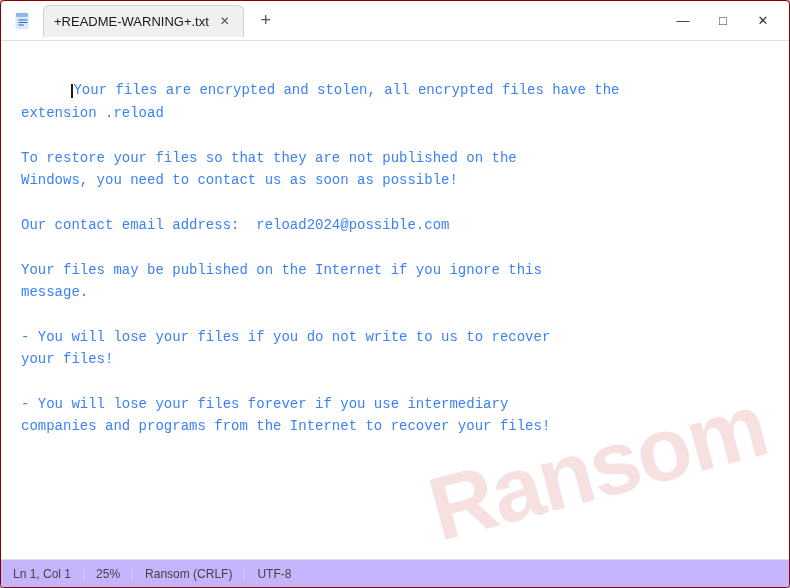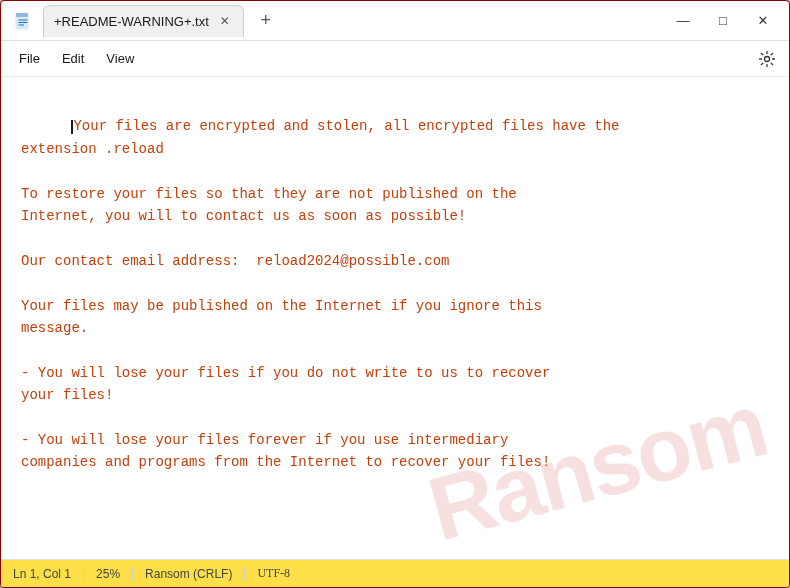--- a/index.html
+++ b/index.html
@@ -165,21 +165,21 @@
       flex: 1;
       background: #ffffff;
       padding: 16px 20px;
       overflow: auto;
       position: relative;
     }
 
     .text-content {
       font-family: 'Courier New', Courier, monospace;
       font-size: 14px;
-      color: #c2410c;
+      color: #3b82f6;
       line-height: 1.6;
       white-space: pre-wrap;
       word-wrap: break-word;
       position: relative;
       z-index: 2;
     }
 
     
     .watermark {
       position: absolute;
@@ -192,21 +192,21 @@
       transform: rotate(-15deg);
       pointer-events: none;
       user-select: none;
       z-index: 1;
       letter-spacing: -2px;
     }
 
     
     .statusbar {
       height: 28px;
-      background: #fde047;
+      background: #c4b5fd;
       border-top: 1px solid #e0e0e0;
       display: flex;
       align-items: center;
       padding: 0 12px;
       flex-shrink: 0;
       gap: 0;
     }
 
     .status-item {
       font-size: 12px;
@@ -215,21 +215,20 @@
       border-right: 1px solid #d0d0d0;
       white-space: nowrap;
     }
 
     .status-item:first-child {
       padding-left: 0;
     }
 
     .status-item:last-child {
       border-right: none;
-      font-family: Liberation Serif, serif;
     }
 
     .cursor-blink {
       display: inline-block;
       width: 2px;
       height: 14px;
       background: #1a1a1a;
       vertical-align: middle;
       animation: blink 1s step-end infinite;
     }
@@ -260,42 +259,29 @@
       </div>
       <div class="new-tab-btn">+</div>
     </div>
     <div class="window-controls">
       <div class="win-btn">—</div>
       <div class="win-btn">□</div>
       <div class="win-btn close-btn">✕</div>
     </div>
   </div>
 
-  <div class="menubar">
-    <div class="menu-item">File</div>
-    <div class="menu-item">Edit</div>
-    <div class="menu-item">View</div>
-    <div class="menubar-right">
-      <div class="gear-icon">
-        <svg width="18" height="18" viewBox="0 0 18 18" fill="none" xmlns="http://www.w3.org/2000/svg">
-          <circle cx="9" cy="9" r="2.5" stroke="#333" stroke-width="1.3"></circle>
-          <path d="M9 1.5v2M9 14.5v2M1.5 9h2M14.5 9h2M3.4 3.4l1.4 1.4M13.2 13.2l1.4 1.4M14.6 3.4l-1.4 1.4M4.8 13.2l-1.4 1.4" stroke="#333" stroke-width="1.3" stroke-linecap="round"></path>
-        </svg>
-      </div>
-    </div>
-  </div>
 
   <div class="content">
     <div class="watermark">Ransom</div>
     <div class="text-content">
       <span id="cursor-line"><span class="cursor-blink"></span></span><span>Your files are encrypted and stolen, all encrypted files have the
 extension .reload</span>
 
 <span>To restore your files so that they are not published on the
-Internet, you will to contact us as soon as possible!</span>
+Windows, you need to contact us as soon as possible!</span>
 
 <span>Our contact email address:  reload2024@possible.com</span>
 
 <span>Your files may be published on the Internet if you ignore this
 message.</span>
 
 <span>- You will lose your files if you do not write to us to recover
 your files!</span>
 
 <span>- You will lose your files forever if you use intermediary

